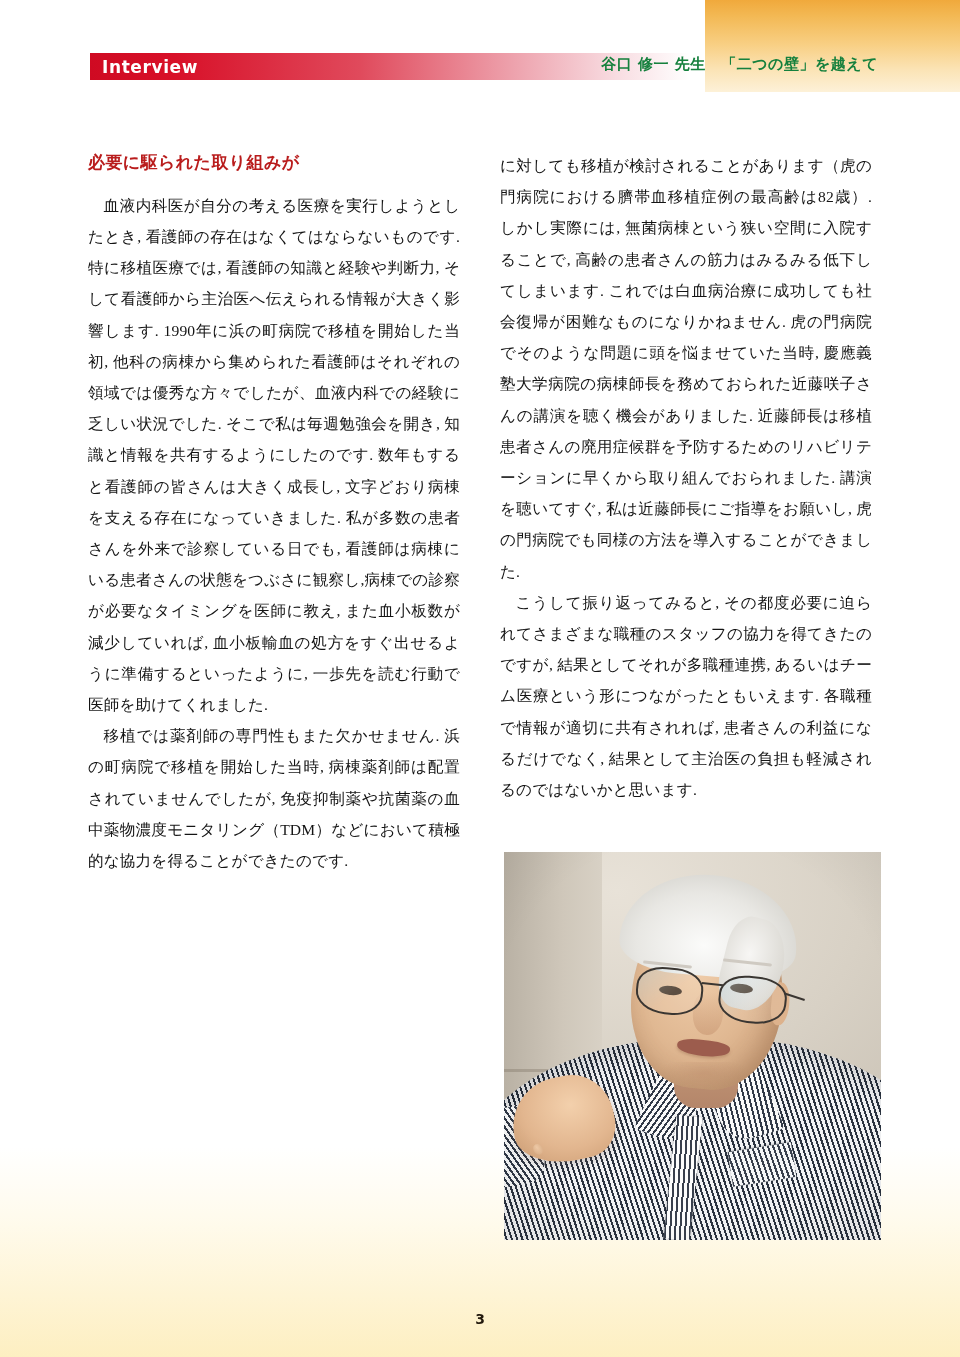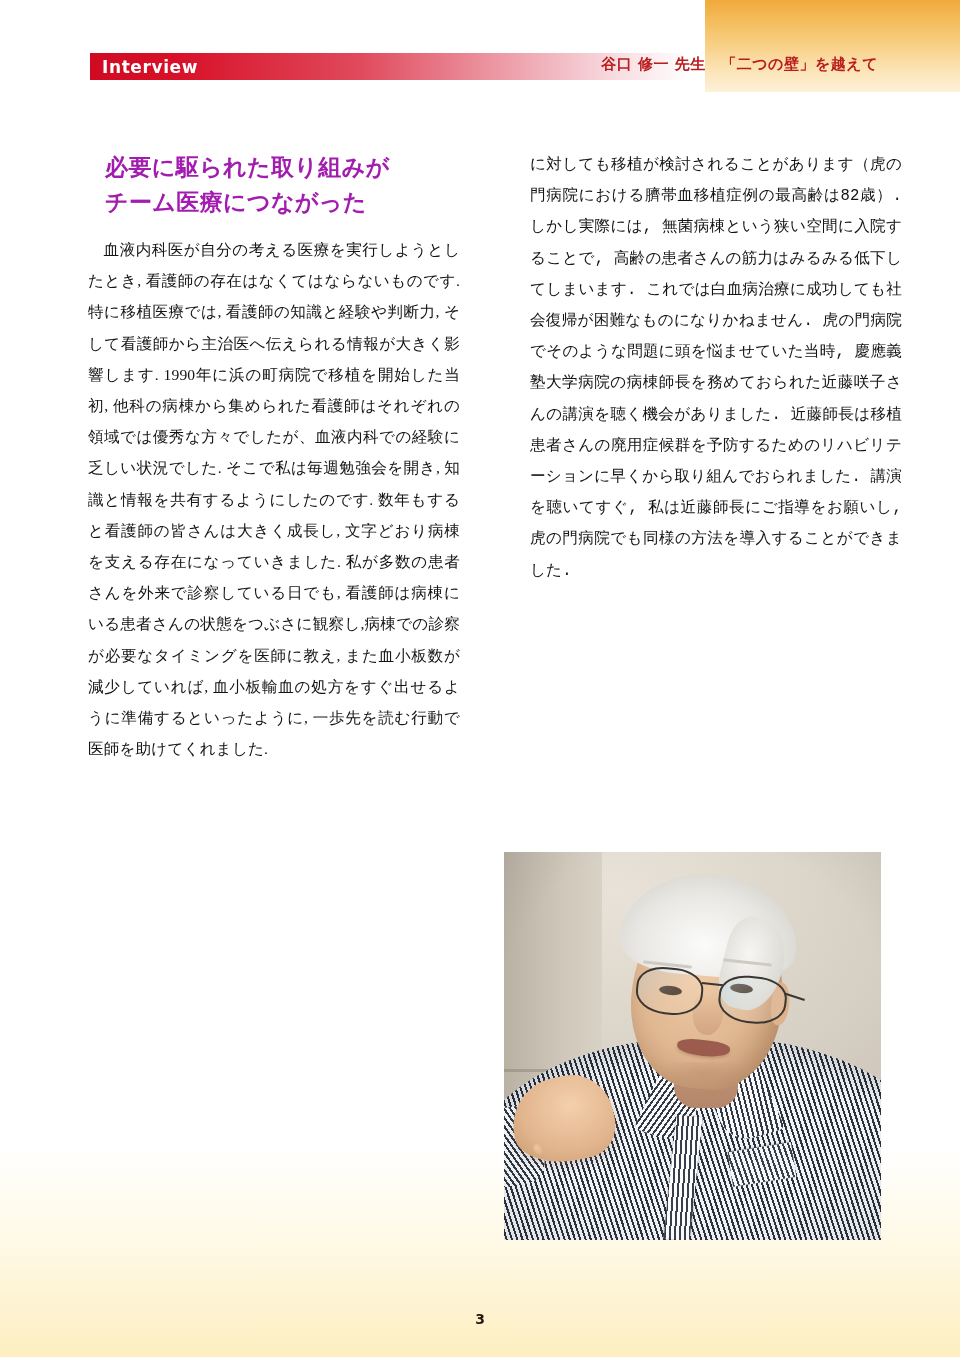--- a/index.html
+++ b/index.html
@@ -80,49 +80,49 @@
     font-size: 17px;
     letter-spacing: 0.6px;
   }
   .header-title {
     position: absolute;
     right: 82px;
     top: 55px;
     font-family: "DejaVu Sans", sans-serif;
     font-weight: bold;
     font-size: 15px;
-    color: #b91c1c;
+    color: #15803d;
     white-space: nowrap;
     letter-spacing: 0.5px;
   }
 
   
   .article {
     position: absolute;
     left: 0;
     top: 150px;
     width: 960px;
     z-index: 3;
   }
   .col {
     position: absolute;
     top: 0;
     width: 372px;
   }
   .col-left  { left: 88px; }
-  .col-right { left: 530px; font-family: Liberation Mono, monospace; }
+  .col-right { left: 500px; }
 
   .section-title {
-    color: #a21caf;
+    color: #b91c1c;
     font-family: "DejaVu Sans", sans-serif;
     font-weight: bold;
-    font-size: 23px;
+    font-size: 17px;
     line-height: 1.52;
     letter-spacing: 0.4px;
-    margin: 0 0 14px 17px;
+    margin: 0 0 14px 0;
   }
   .section-title span { display: block; }
 
   p.body-text {
     margin: 0;
     font-size: 15.6px;
     line-height: 31.2px;
     color: #141414;
     text-align: justify;
     text-justify: inter-ideograph;
@@ -428,27 +428,28 @@
     <span class="interview-label">Interview</span>
   </div>
   <div class="header-title">谷口 修一 先生　「二つの壁」を越えて</div>
 </div>
 
 <div class="article">
 
   <div class="col col-left">
     <h2 class="section-title">
       <span>必要に駆られた取り組みが</span>
-      <span>チーム医療につながった</span>
     </h2>
     <p class="body-text">血液内科医が自分の考える医療を実行しようとしたとき, 看護師の存在はなくてはならないものです. 特に移植医療では, 看護師の知識と経験や判断力, そして看護師から主治医へ伝えられる情報が大きく影響します. 1990年に浜の町病院で移植を開始した当初, 他科の病棟から集められた看護師はそれぞれの領域では優秀な方々でしたが、血液内科での経験に乏しい状況でした. そこで私は毎週勉強会を開き, 知識と情報を共有するようにしたのです. 数年もすると看護師の皆さんは大きく成長し, 文字どおり病棟を支える存在になっていきました. 私が多数の患者さんを外来で診察している日でも, 看護師は病棟にいる患者さんの状態をつぶさに観察し,病棟での診察が必要なタイミングを医師に教え, また血小板数が減少していれば, 血小板輸血の処方をすぐ出せるように準備するといったように, 一歩先を読む行動で医師を助けてくれました.</p>
+    <p class="body-text">移植では薬剤師の専門性もまた欠かせません. 浜の町病院で移植を開始した当時, 病棟薬剤師は配置されていませんでしたが, 免疫抑制薬や抗菌薬の血中薬物濃度モニタリング（TDM）などにおいて積極的な協力を得ることができたのです.</p>
   </div>
 
   <div class="col col-right">
     <p class="body-text no-indent">に対しても移植が検討されることがあります（虎の門病院における臍帯血移植症例の最高齢は82歳）. しかし実際には, 無菌病棟という狭い空間に入院することで, 高齢の患者さんの筋力はみるみる低下してしまいます. これでは白血病治療に成功しても社会復帰が困難なものになりかねません. 虎の門病院でそのような問題に頭を悩ませていた当時, 慶應義塾大学病院の病棟師長を務めておられた近藤咲子さんの講演を聴く機会がありました. 近藤師長は移植患者さんの廃用症候群を予防するためのリハビリテーションに早くから取り組んでおられました. 講演を聴いてすぐ, 私は近藤師長にご指導をお願いし, 虎の門病院でも同様の方法を導入することができました.</p>
+    <p class="body-text">こうして振り返ってみると, その都度必要に迫られてさまざまな職種のスタッフの協力を得てきたのですが, 結果としてそれが多職種連携, あるいはチーム医療という形につながったともいえます. 各職種で情報が適切に共有されれば, 患者さんの利益になるだけでなく, 結果として主治医の負担も軽減されるのではないかと思います.</p>
   </div>
 
 </div>
 
 <div class="photo-frame">
   <div class="photo-stage">
     <div class="wall-edge"></div>
     <div class="wall-line"></div>
 
     <div class="torso"></div>

